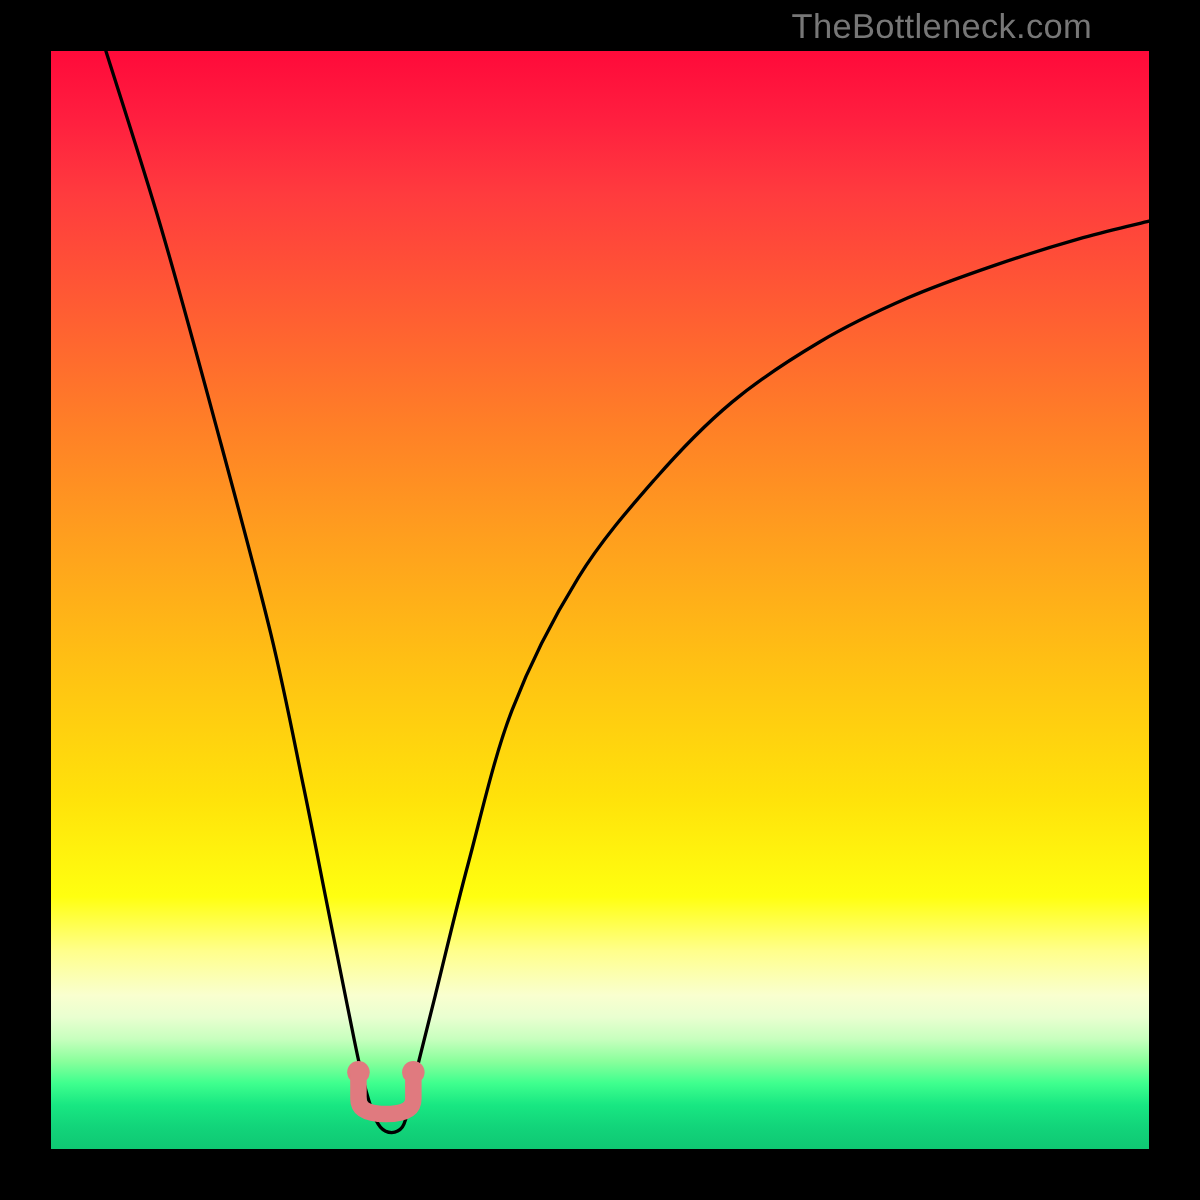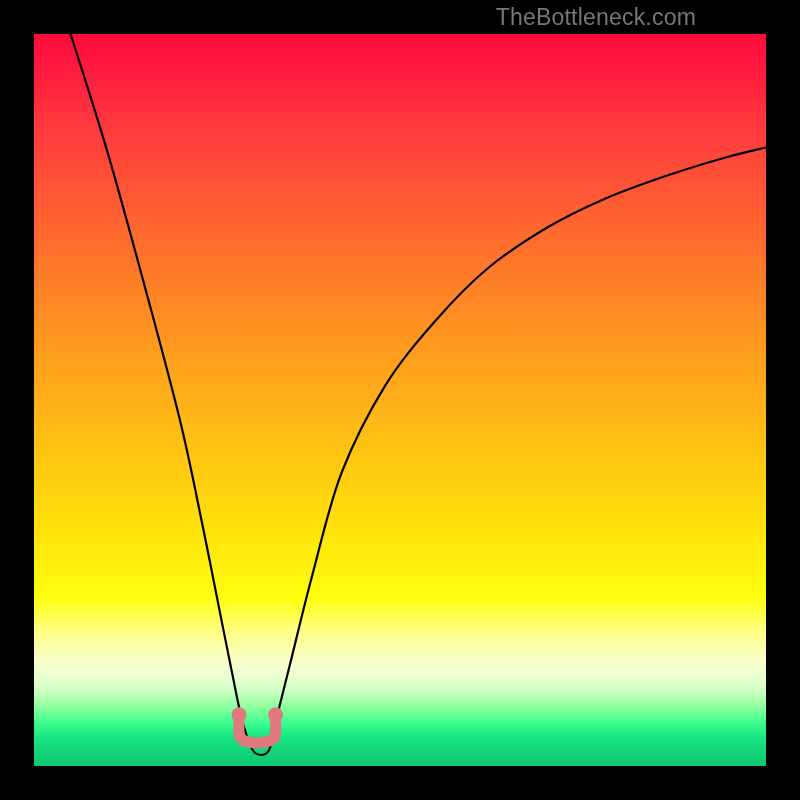--- a/index.html
+++ b/index.html
@@ -9,20 +9,21 @@
     height: 800px;
     background: #000;
     overflow: hidden;
     font-family: Arial, Helvetica, sans-serif;
   }
   .outer {
     position: relative;
     width: 712px;
     height: 800px;
     background: #000;
+    padding-left: 32px;
   }
   .watermark {
     position: absolute;
     top: 4px;
     right: 16px;
     color: #777;
     font-size: 23px;
     font-weight: 500;
     letter-spacing: 0.2px;
     z-index: 10;

